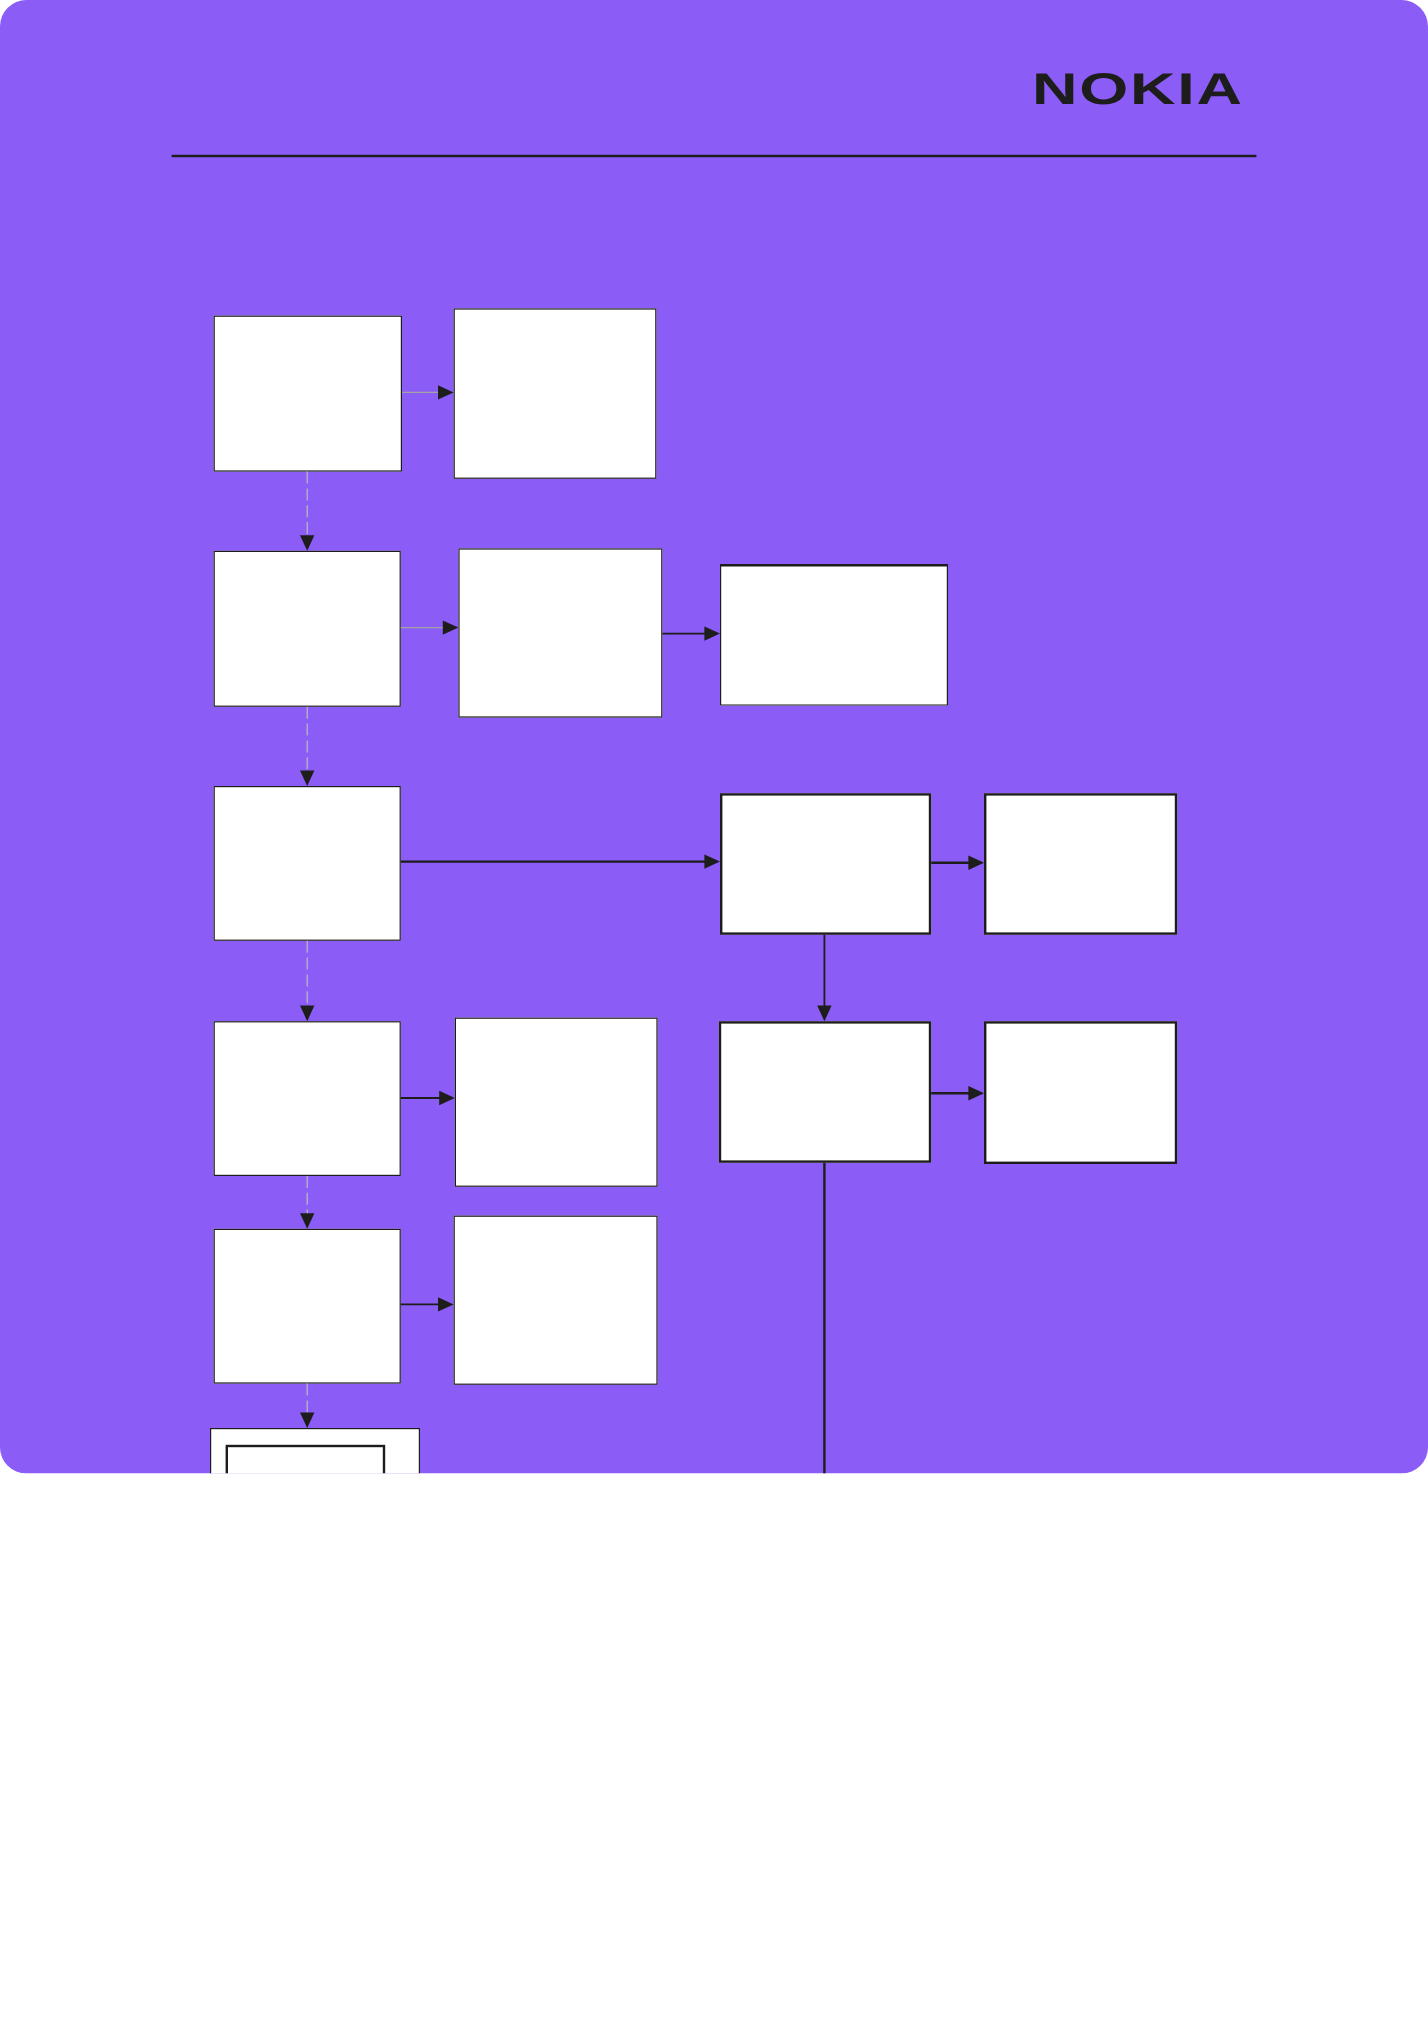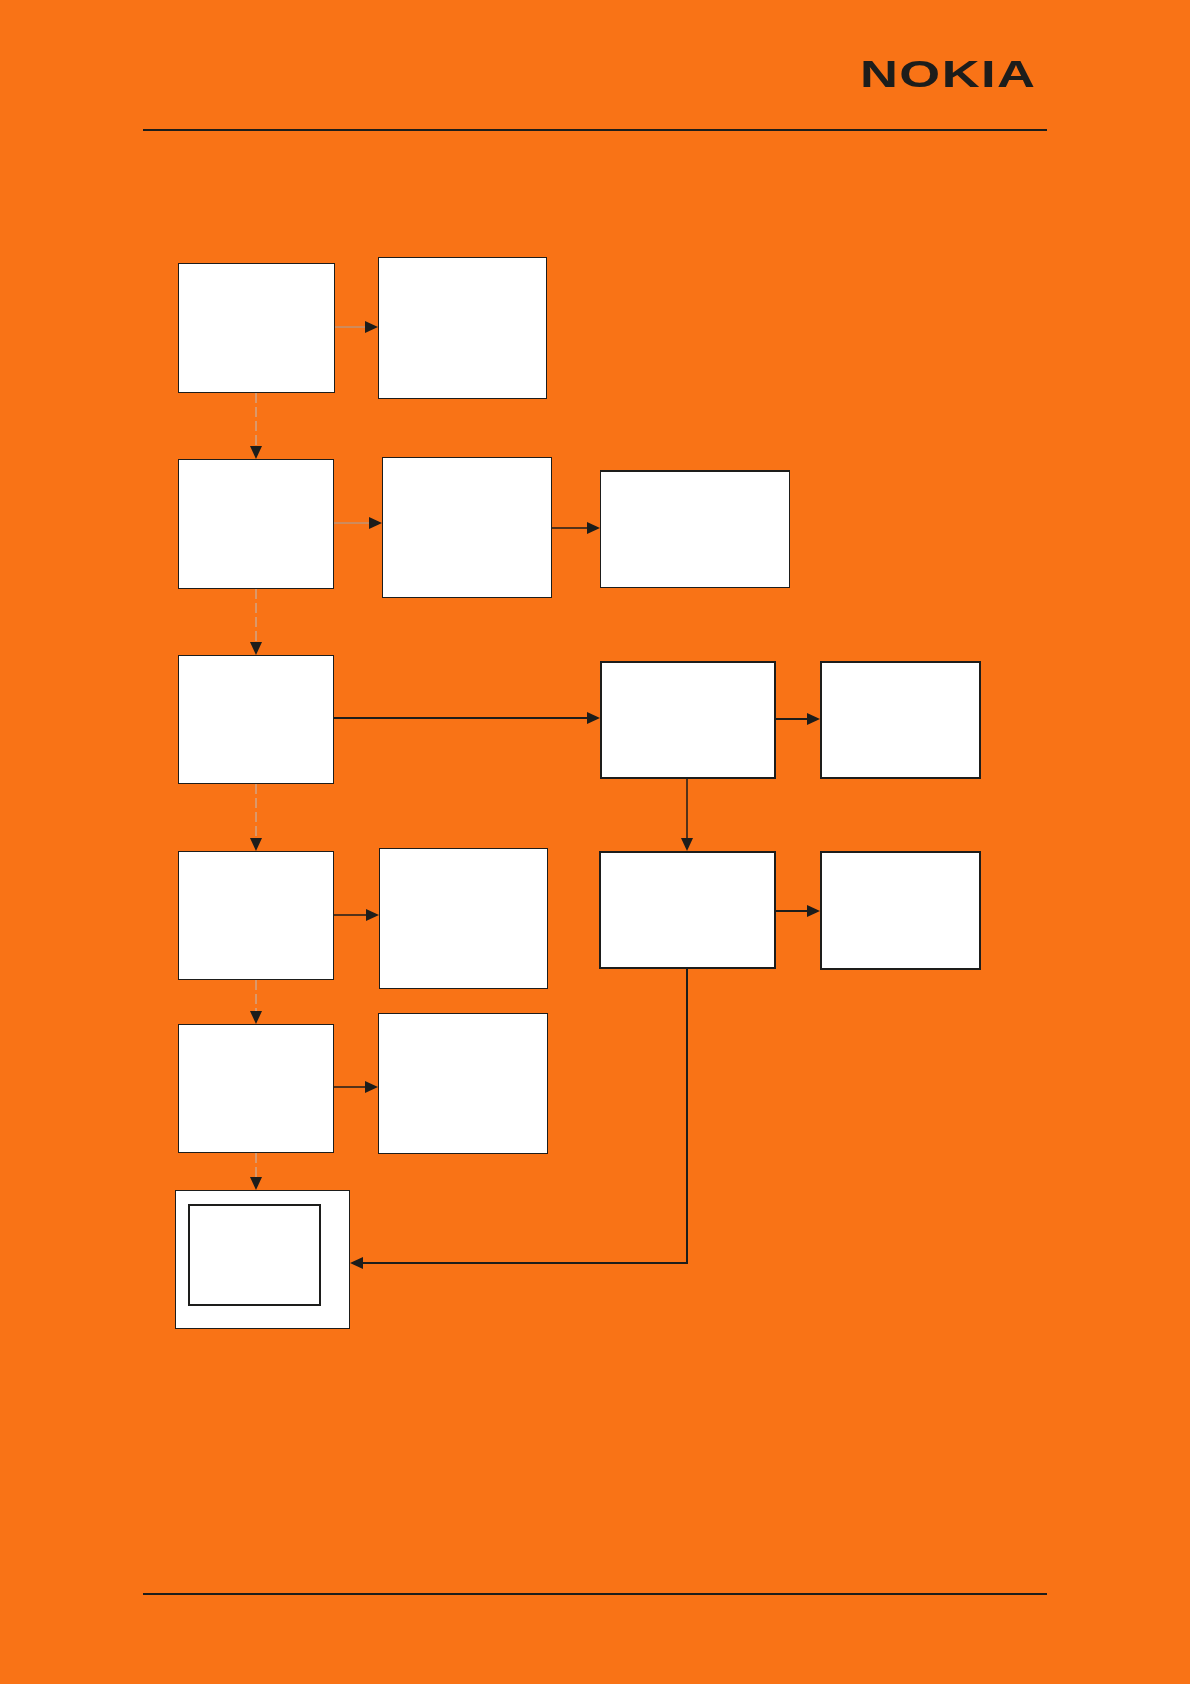--- a/index.html
+++ b/index.html
@@ -1,22 +1,23 @@
 <!DOCTYPE html>
 <html><head>
 <meta charset="utf-8">
 <style>
   html,body{margin:0;padding:0;background:#ffffff;}
   .page{
     position:relative;
     width:1190px;
-    height:1684px;
-    background:#f97316;
+    height:1228px;
+    background:#8b5cf6;
     overflow:hidden;
     font-family:"Liberation Sans", sans-serif;
+    border-radius:22px;
   }
   .logo{
     position:absolute;
     left:860px;
     top:56px;
     font-family:"Liberation Sans", sans-serif;
     font-weight:700;
     font-size:37px;
     line-height:1;
     color:#1d1d1b;

